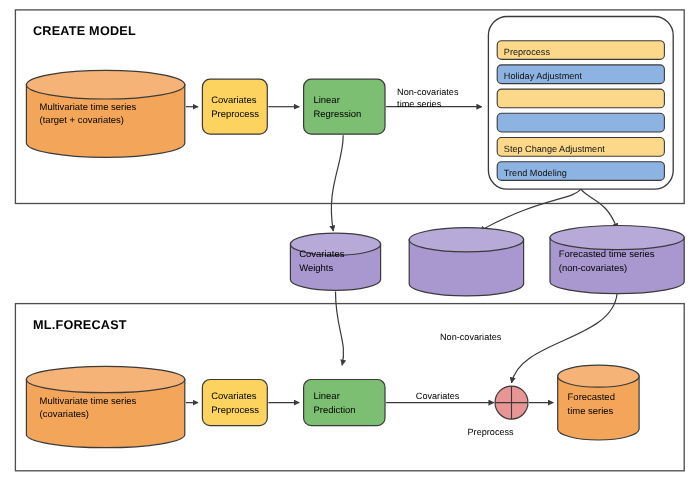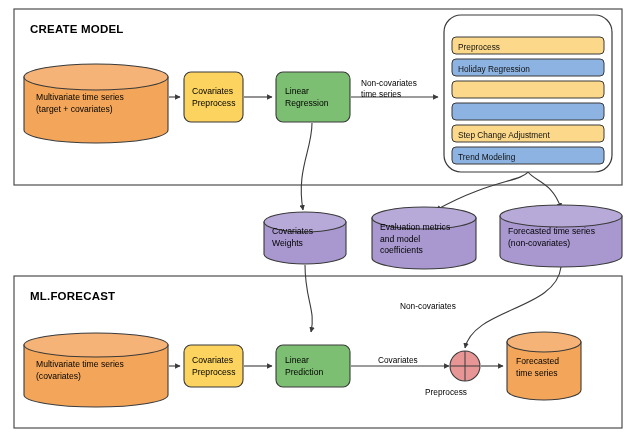--- a/index.html
+++ b/index.html
@@ -168,30 +168,27 @@
 Preprocess</div>
 
   <div class="node-label" style="left:285px; top:86px; width:70px;">Linear
 Regression</div>
 
   <div class="edge-label" style="left:361px; top:78px; width:76px;">Non-covariates
 time series</div>
 
 
   <div class="pipe-step-label" style="left:458px; top:41.5px;">Preprocess</div>
-  <div class="pipe-step-label" style="left:458px; top:63.5px;">Holiday Regression</div>
+  <div class="pipe-step-label" style="left:458px; top:63.5px;">Holiday Adjustment</div>
   <div class="pipe-step-label" style="left:458px; top:129.5px;">Step Change Adjustment</div>
   <div class="pipe-step-label" style="left:458px; top:151.5px;">Trend Modeling</div>
 
   <div class="node-label" style="left:272px; top:226px; width:80px;">Covariates
 Weights</div>
 
-  <div class="node-label" style="left:380px; top:222px; width:100px;">Evaluation metrics
-and model
-coefficients</div>
 
   <div class="node-label" style="left:508px; top:226px; width:116px;">Forecasted time series
 (non-covariates)</div>
 
   <div class="panel-title" style="left:30px; top:290px;">ML.FORECAST</div>
 
   <div class="node-label" style="left:36px; top:359px; width:140px;">Multivariate time series
 (covariates)</div>
 
   <div class="node-label" style="left:192px; top:355px; width:56px;">Covariates

